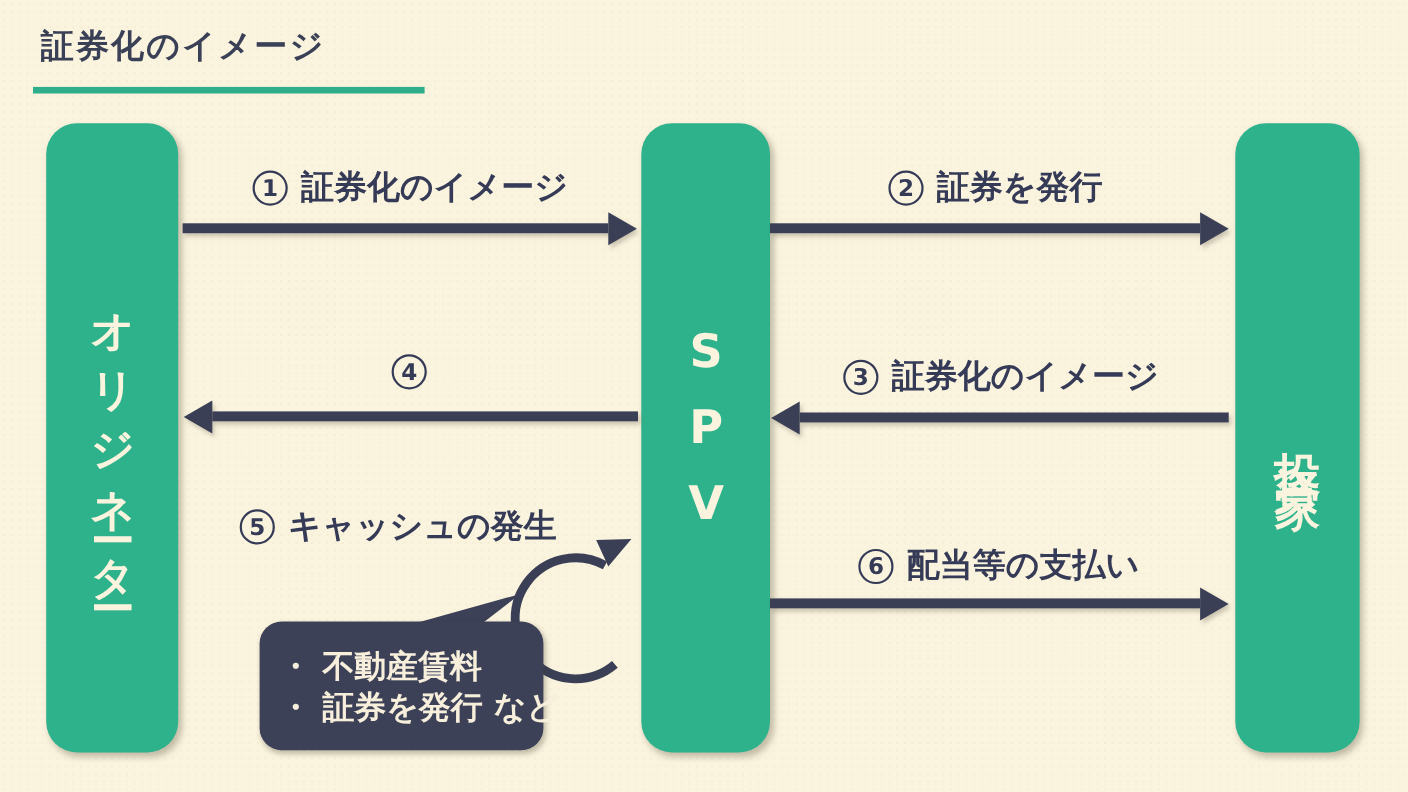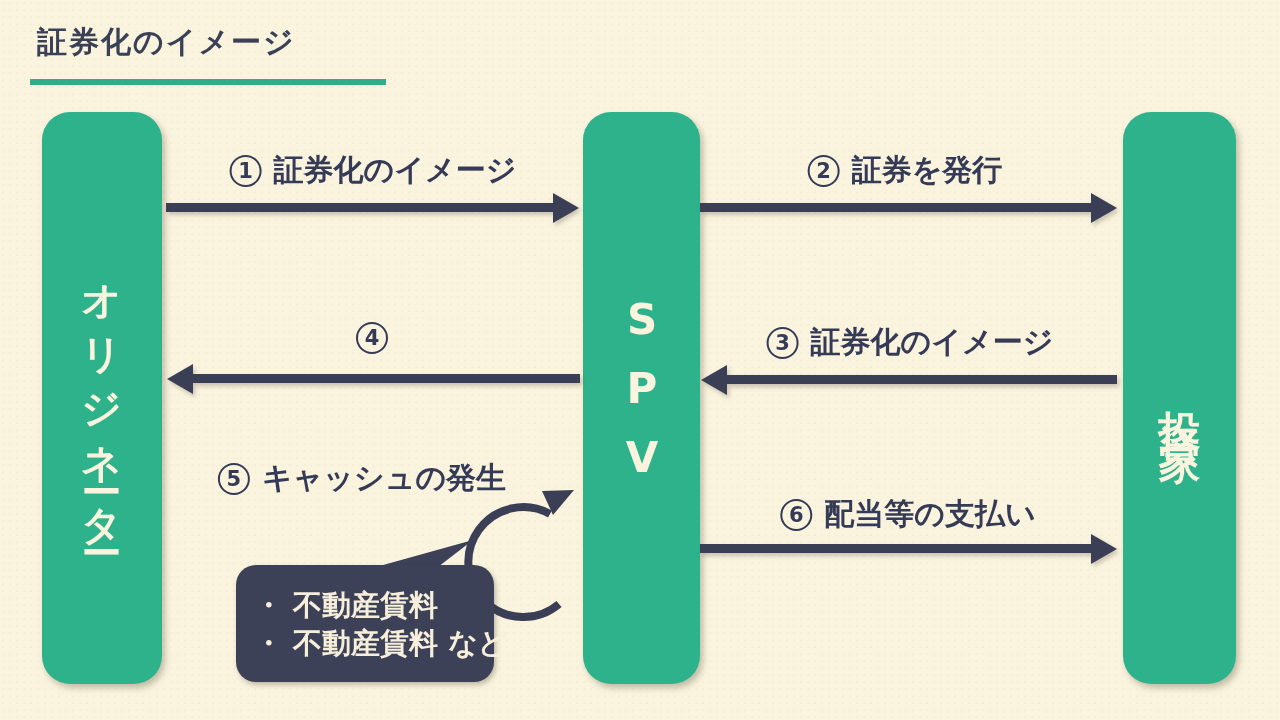--- a/index.html
+++ b/index.html
@@ -133,16 +133,16 @@
   <svg class="overlay-svg" width="1280" height="720" viewBox="0 0 1280 720">
     <polygon points="340,577 473,540 412,587" fill="#3C4157"></polygon>
     <g filter="none">
       <path d="M 559 604 A 55 55 0 1 1 550 514" fill="none" stroke="#3A3F56" stroke-width="8" stroke-linecap="butt"></path>
       <polygon points="574,490 553,515 542,491" fill="#3A3F56"></polygon>
     </g>
   </svg>
 
   <div class="bubble">
     <div>・ 不動産賃料</div>
-    <div>・ 不動産賃料 など</div>
+    <div>・ 証券を発行 など</div>
   </div>
 
 </div>
 
 </body></html>

